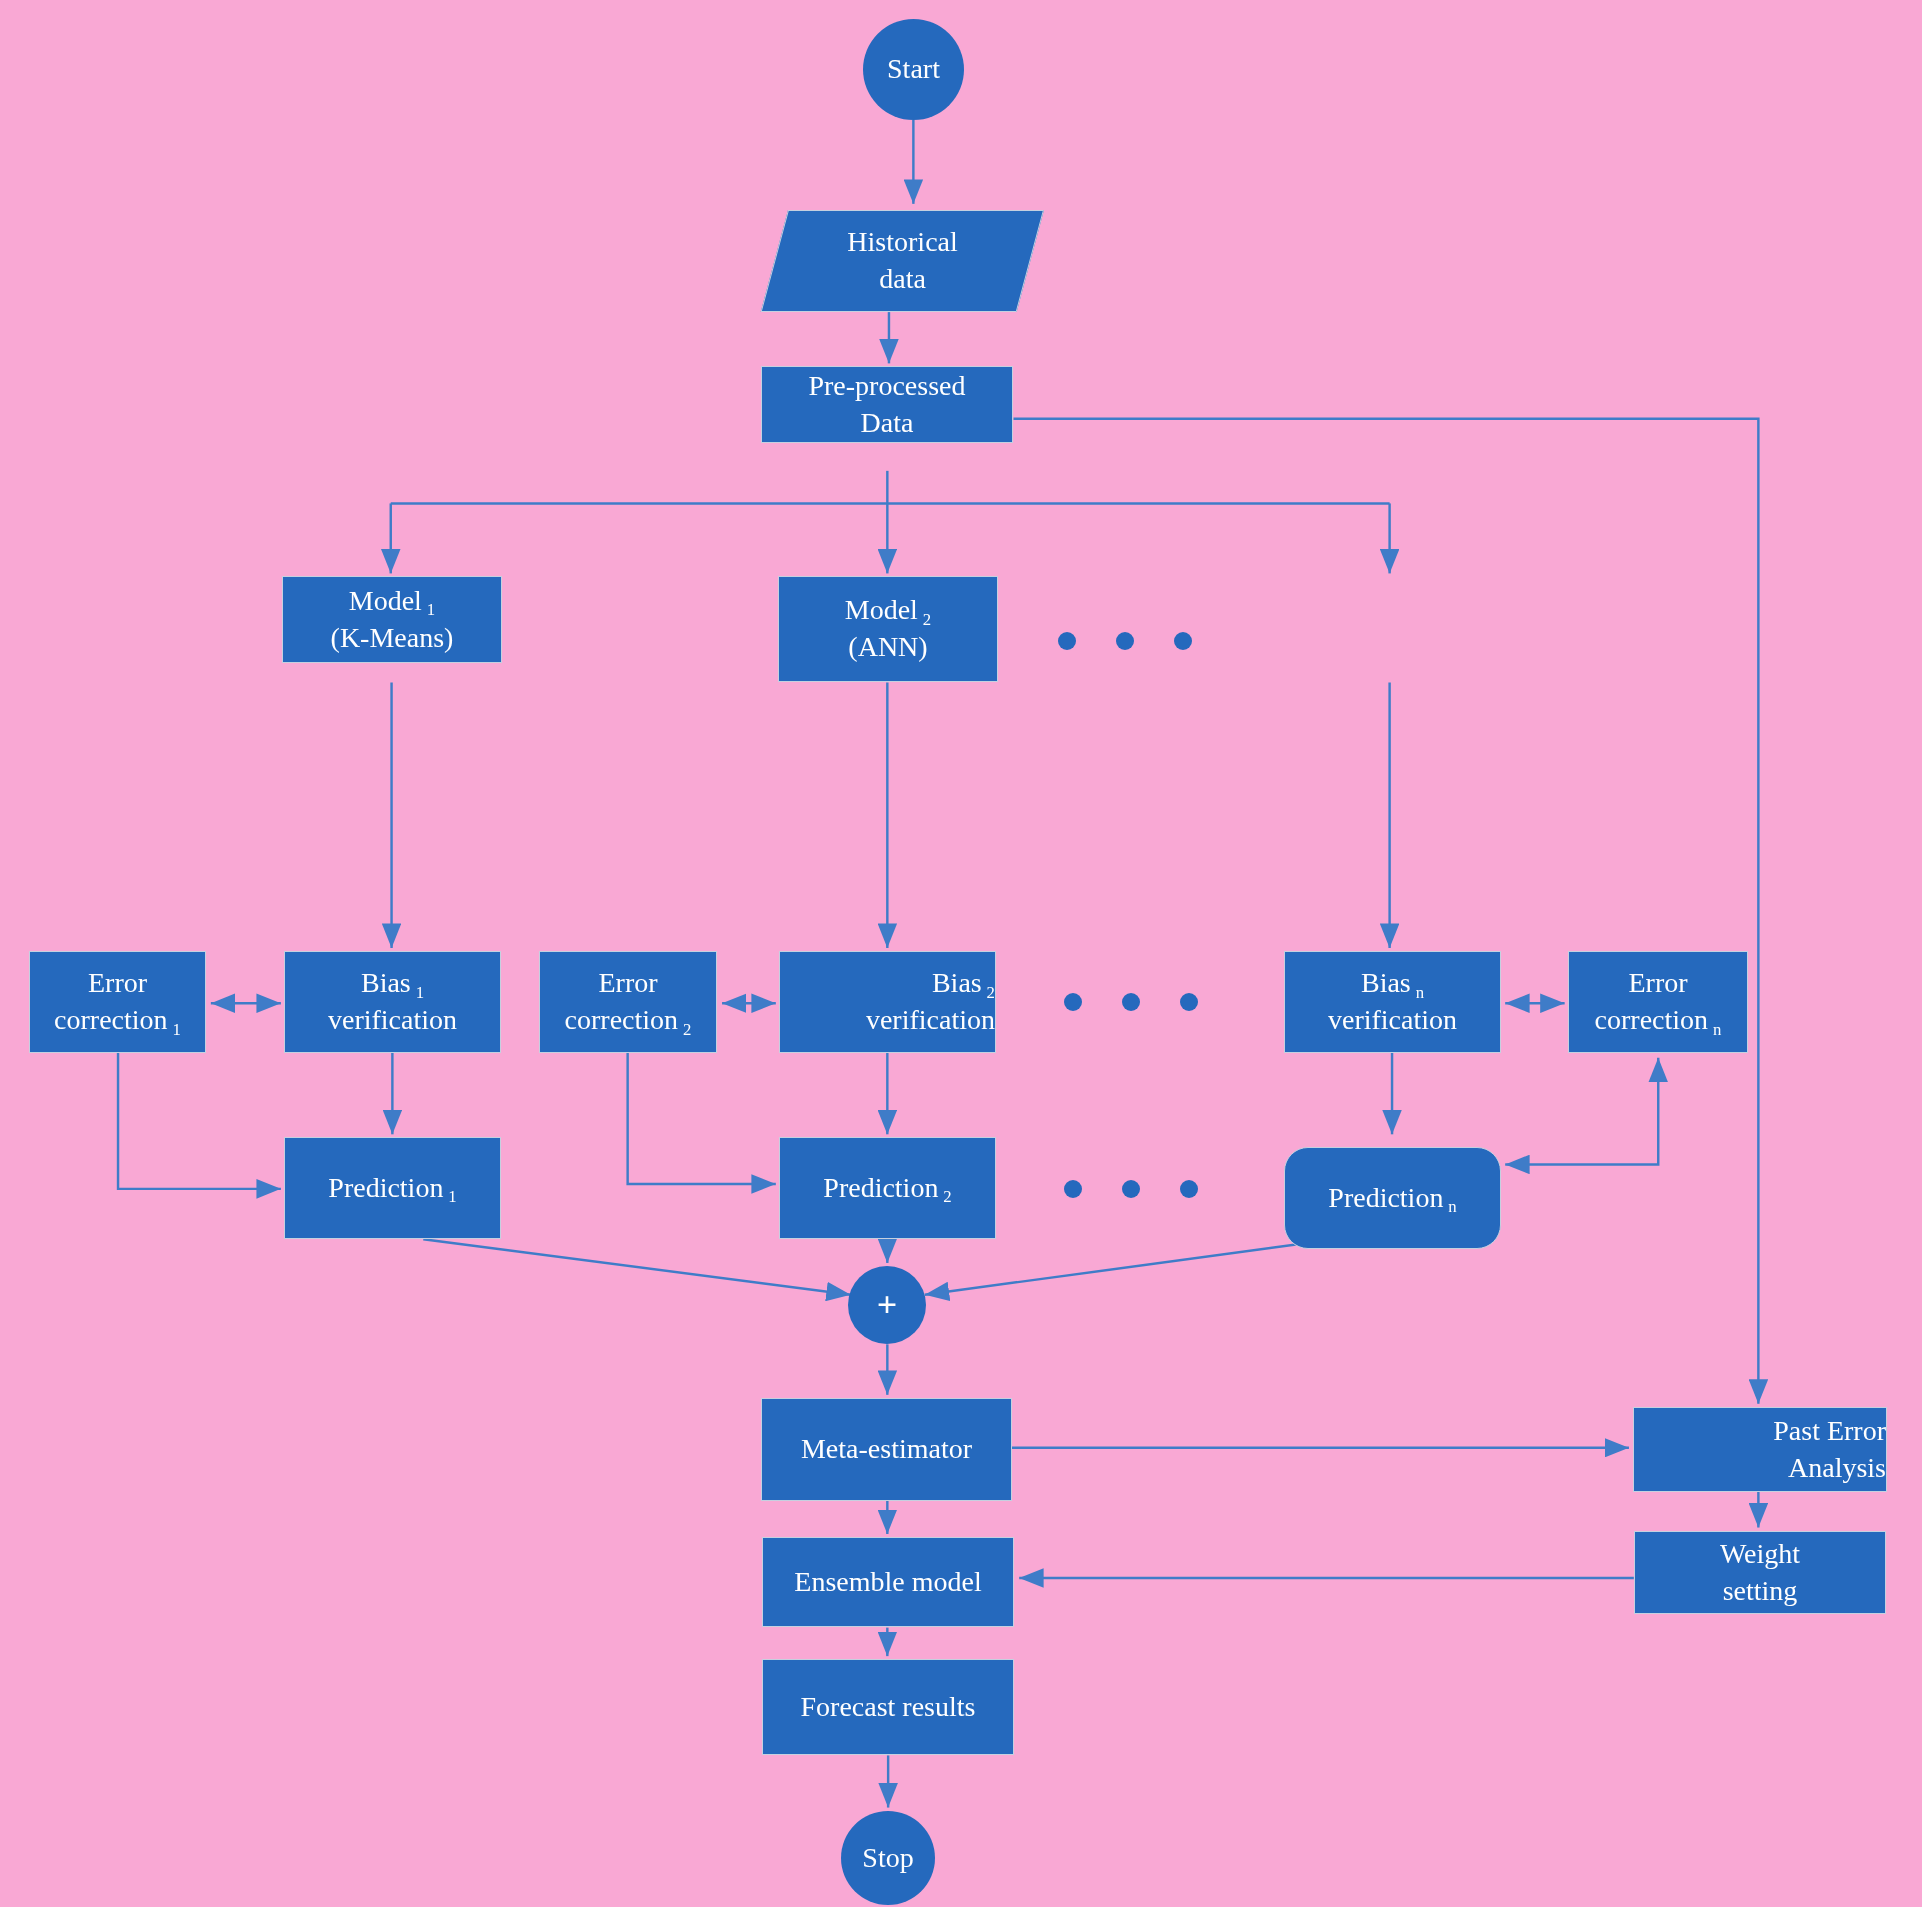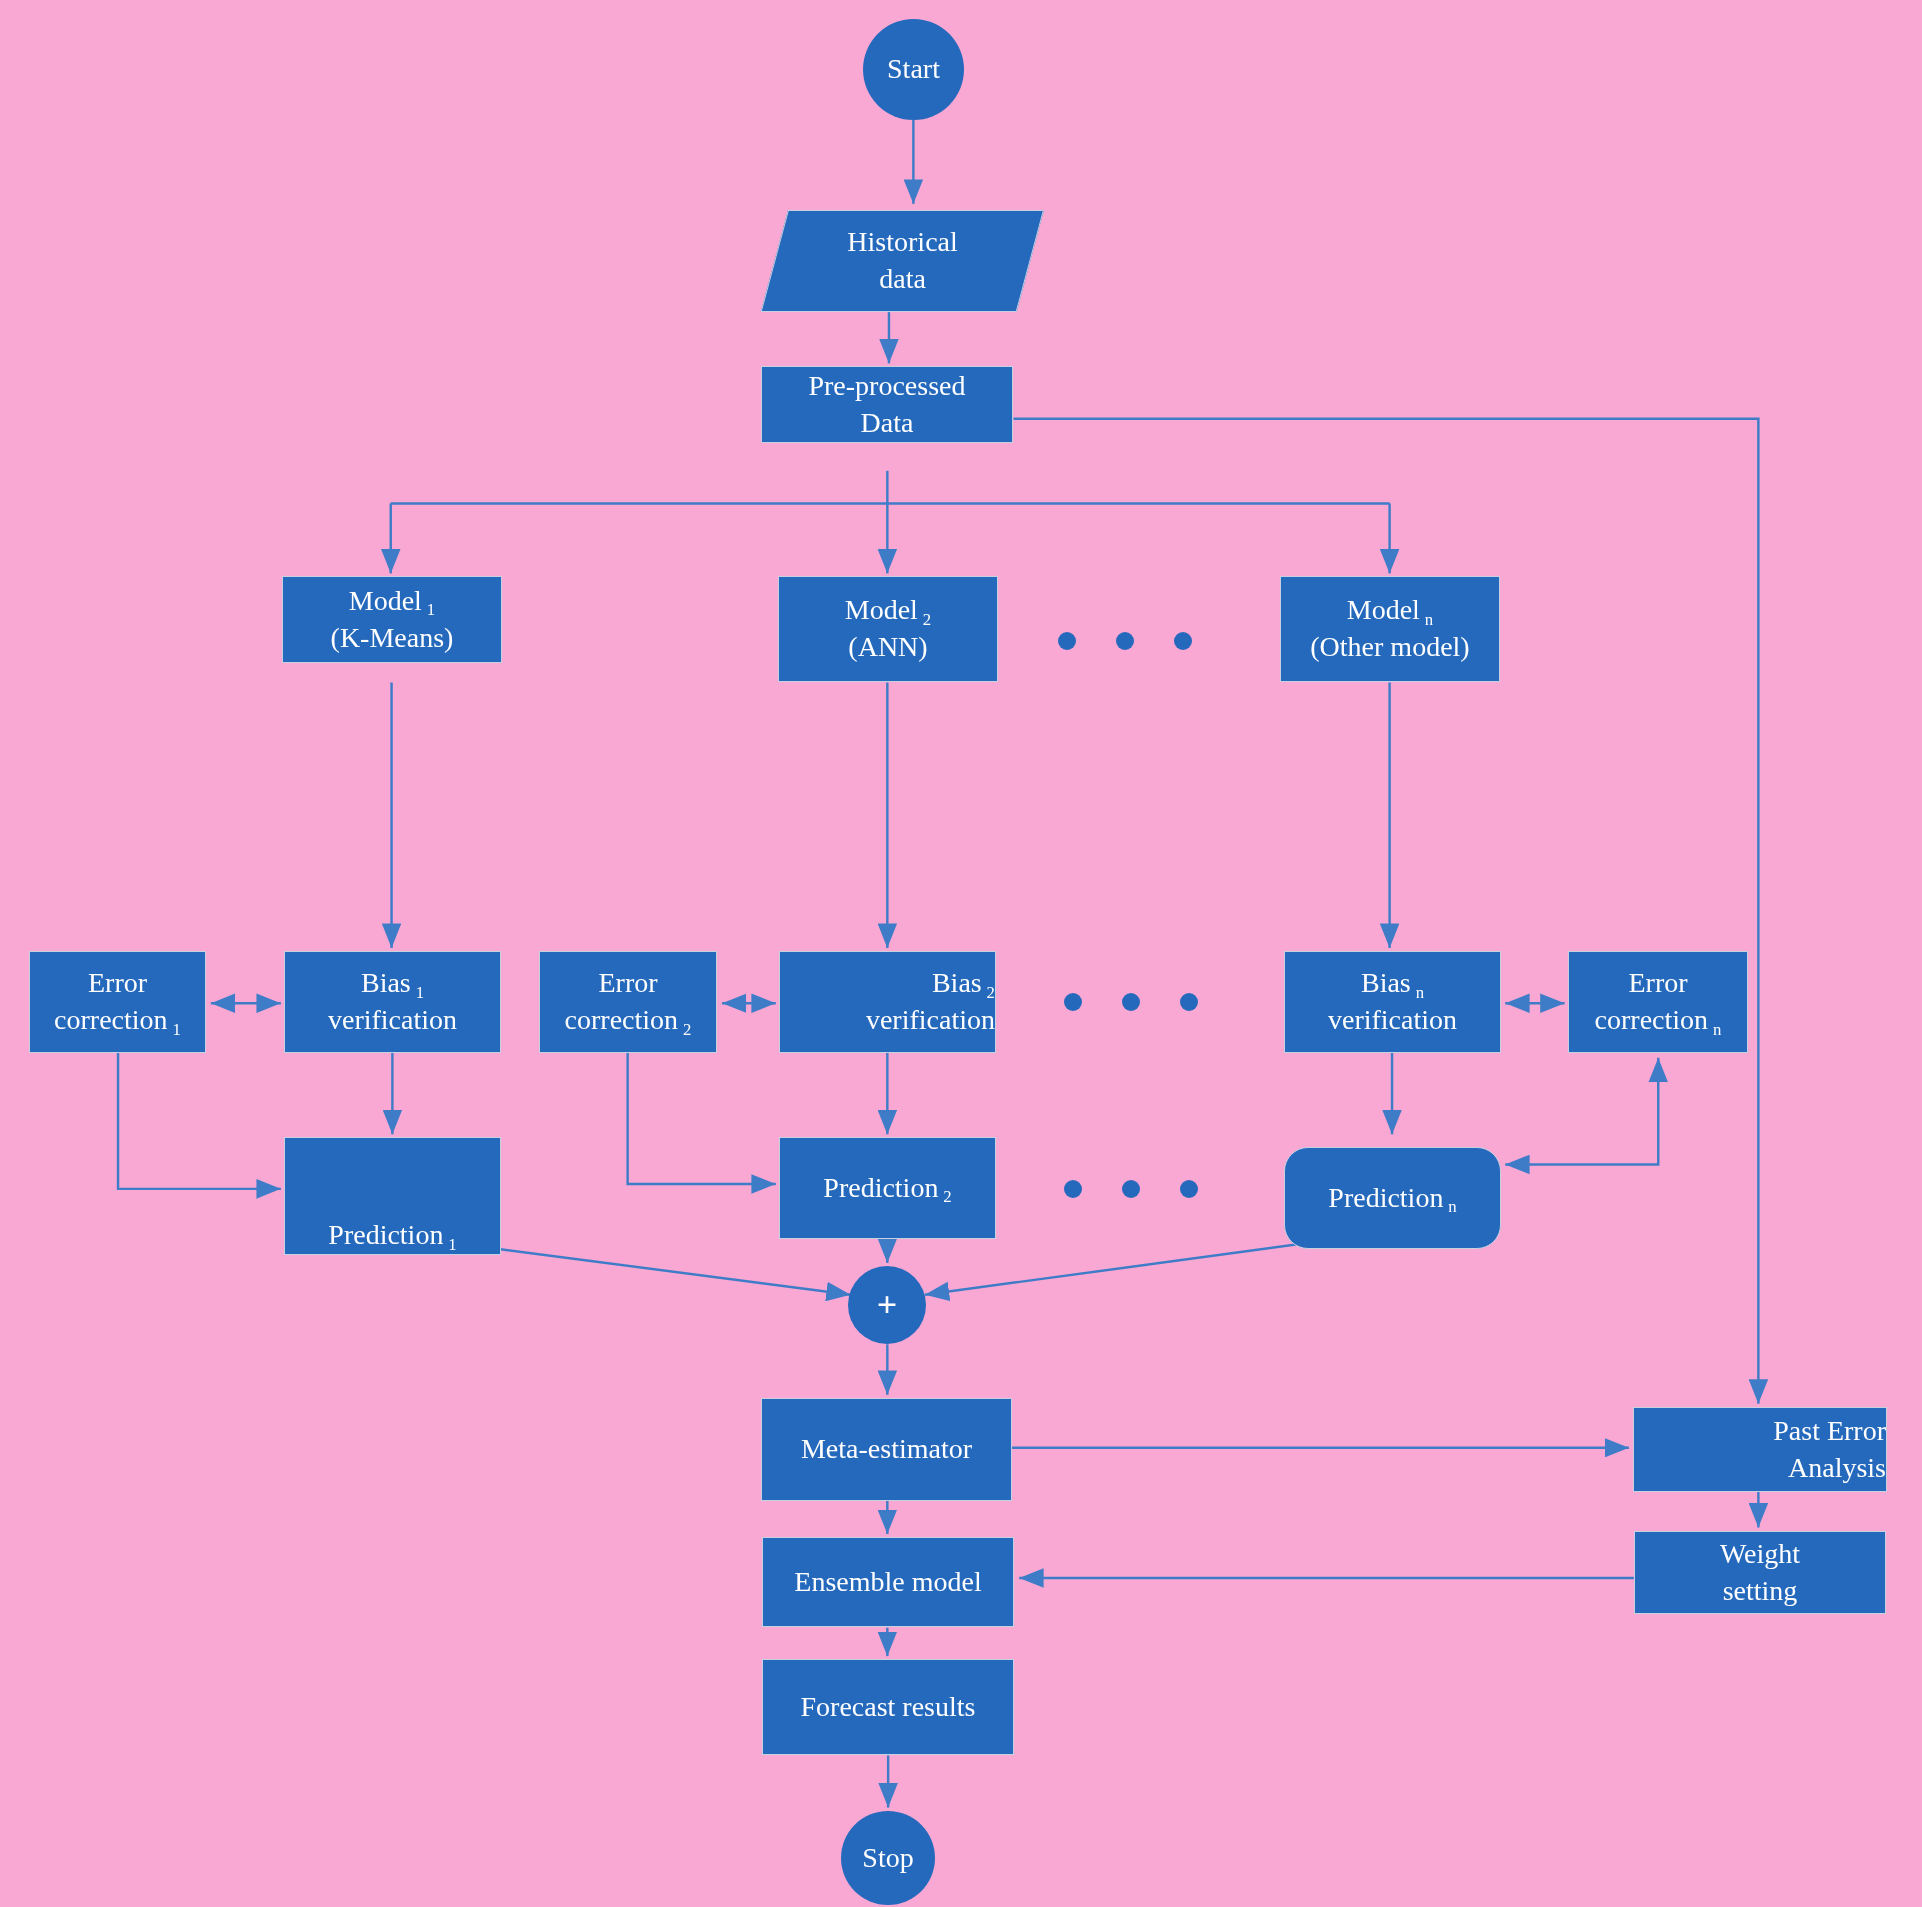--- a/index.html
+++ b/index.html
@@ -138,24 +138,20 @@
   <div class="node" style="left:282px; top:576px; width:220px; height:87px;">
     <div class="line"><span>Model</span><sub>1</sub></div>
     <div class="line">(K-Means)</div>
   </div>
 
   <div class="node" style="left:778px; top:576px; width:220px; height:106px;">
     <div class="line"><span>Model</span><sub>2</sub></div>
     <div class="line">(ANN)</div>
   </div>
 
-  <div class="node" style="left:1280px; top:576px; width:220px; height:106px;">
-    <div class="line"><span>Model</span><sub>n</sub></div>
-    <div class="line">(Other model)</div>
-  </div>
 
   <div class="dots" style="left:1058px; top:632px; width:134px; height:18px;">
     <span class="dot"></span>
     <span class="dot"></span>
     <span class="dot"></span>
   </div>
 
   <div class="node" style="left:29px; top:951px; width:177px; height:102px;">
     <div class="line">Error</div>
     <div class="line"><span>correction</span><sub>1</sub></div>
@@ -185,21 +181,21 @@
   <div class="node" style="left:1284px; top:951px; width:217px; height:102px;">
     <div class="line"><span>Bias</span><sub>n</sub></div>
     <div class="line">verification</div>
   </div>
 
   <div class="node" style="left:1568px; top:951px; width:180px; height:102px;">
     <div class="line">Error</div>
     <div class="line"><span>correction</span><sub>n</sub></div>
   </div>
 
-  <div class="node" style="left:284px; top:1137px; width:217px; height:118px;justify-content:flex-end;">
+  <div class="node" style="left:284px; top:1137px; width:217px; height:102px;">
     <div class="line"><span>Prediction</span><sub>1</sub></div>
   </div>
 
   <div class="node" style="left:779px; top:1137px; width:217px; height:102px;">
     <div class="line"><span>Prediction</span><sub>2</sub></div>
   </div>
 
   <div class="dots" style="left:1064px; top:1180px; width:134px; height:18px;">
     <span class="dot"></span>
     <span class="dot"></span>

